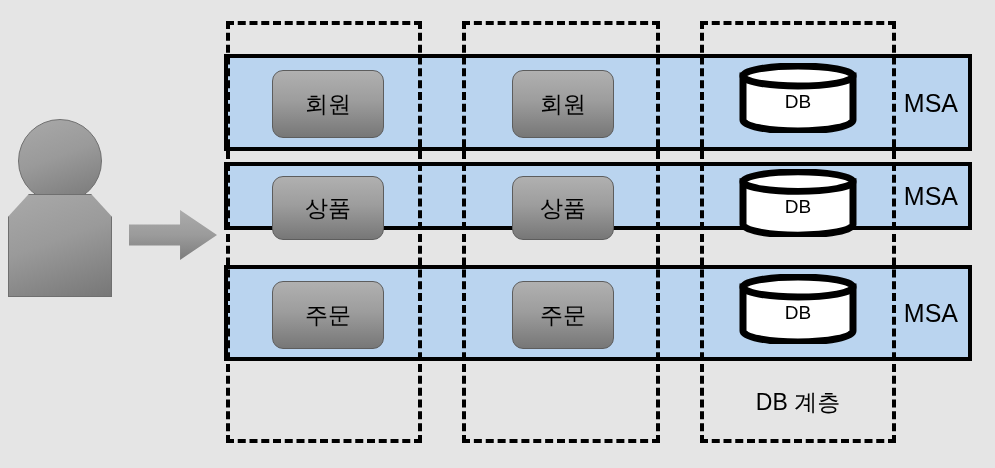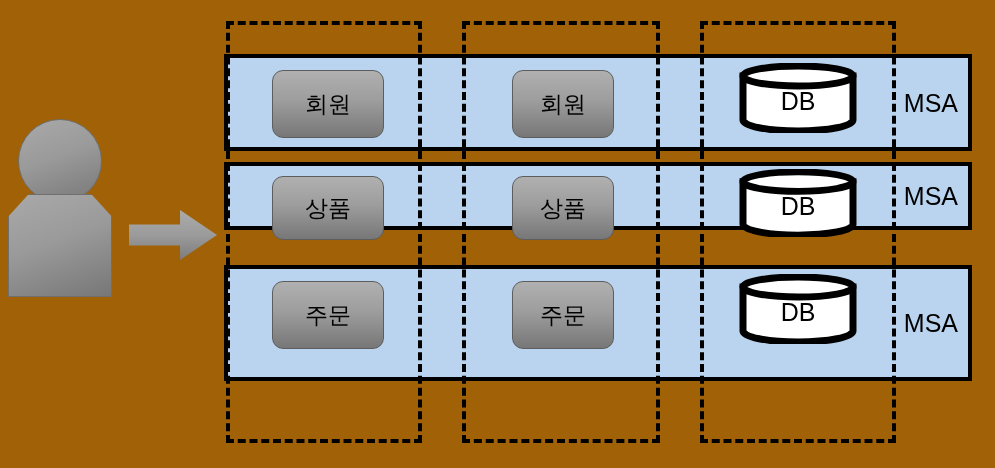--- a/index.html
+++ b/index.html
@@ -7,21 +7,21 @@
     padding: 0;
     background: #ffffff;
   }
   body {
     font-family: "Liberation Sans", "DejaVu Sans", sans-serif;
   }
   #canvas {
     position: relative;
     width: 995px;
     height: 468px;
-    background: #a16207;
+    background: #e5e5e5;
     overflow: hidden;
   }
 
   
   .actor-head {
     position: absolute;
     left: 18px;
     top: 119px;
     width: 84px;
     height: 84px;
@@ -57,21 +57,21 @@
   .msa-row {
     position: absolute;
     left: 224px;
     width: 748px;
     background: #bad4ef;
     border: 4px solid #000000;
     box-sizing: border-box;
   }
   #row-0 { top: 54px;  height: 97px; }
   #row-1 { top: 162px; height: 68px; }
-  #row-2 { top: 265px; height: 116px; }
+  #row-2 { top: 265px; height: 96px; }
 
   .msa-label {
     position: absolute;
     right: 10px;
     top: 50%;
     transform: translateY(-50%);
     font-size: 25px;
     color: #000000;
     letter-spacing: 0px;
     white-space: nowrap;
@@ -109,21 +109,21 @@
   .db-cyl svg { display: block; width: 100%; height: 100%; }
   .db-cyl .db-text {
     position: absolute;
     left: 0;
     top: 0;
     width: 100%;
     height: 100%;
     display: flex;
     align-items: center;
     justify-content: center;
-    font-size: 25px;
+    font-size: 19px;
     color: #000000;
     padding-top: 7px;
     box-sizing: border-box;
   }
 
   
   .layer-col {
     position: absolute;
     top: 21px;
     height: 422px;
@@ -196,14 +196,15 @@
       </svg>
       <div class="db-text">DB</div>
     </div>
     <div class="msa-label">MSA</div>
   </div>
 
   <div class="layer-col" id="layer-0"></div>
   <div class="layer-col" id="layer-1"></div>
   <div class="layer-col" id="layer-2"></div>
 
+  <div class="layer-caption" style="left:700px; width:196px;">DB 계층</div>
 
 </div>
 
 </body></html>

